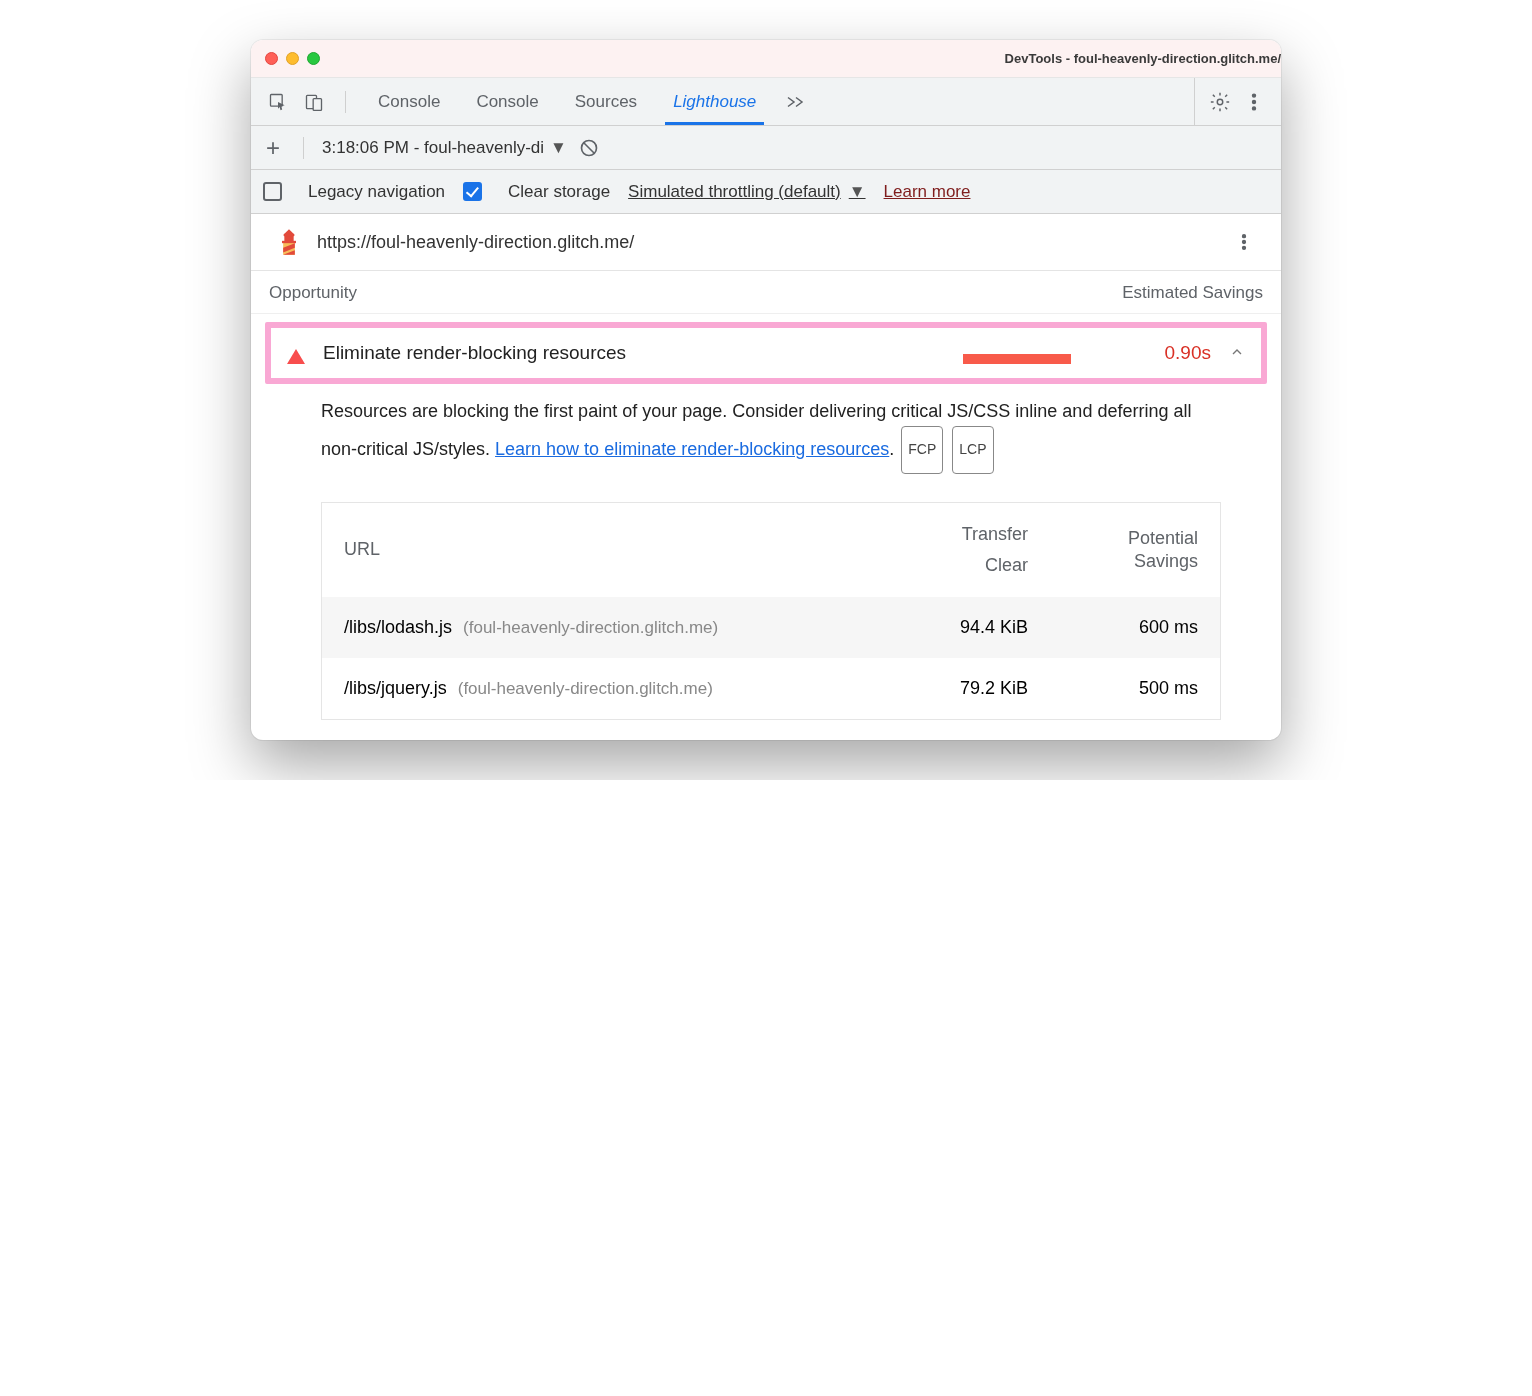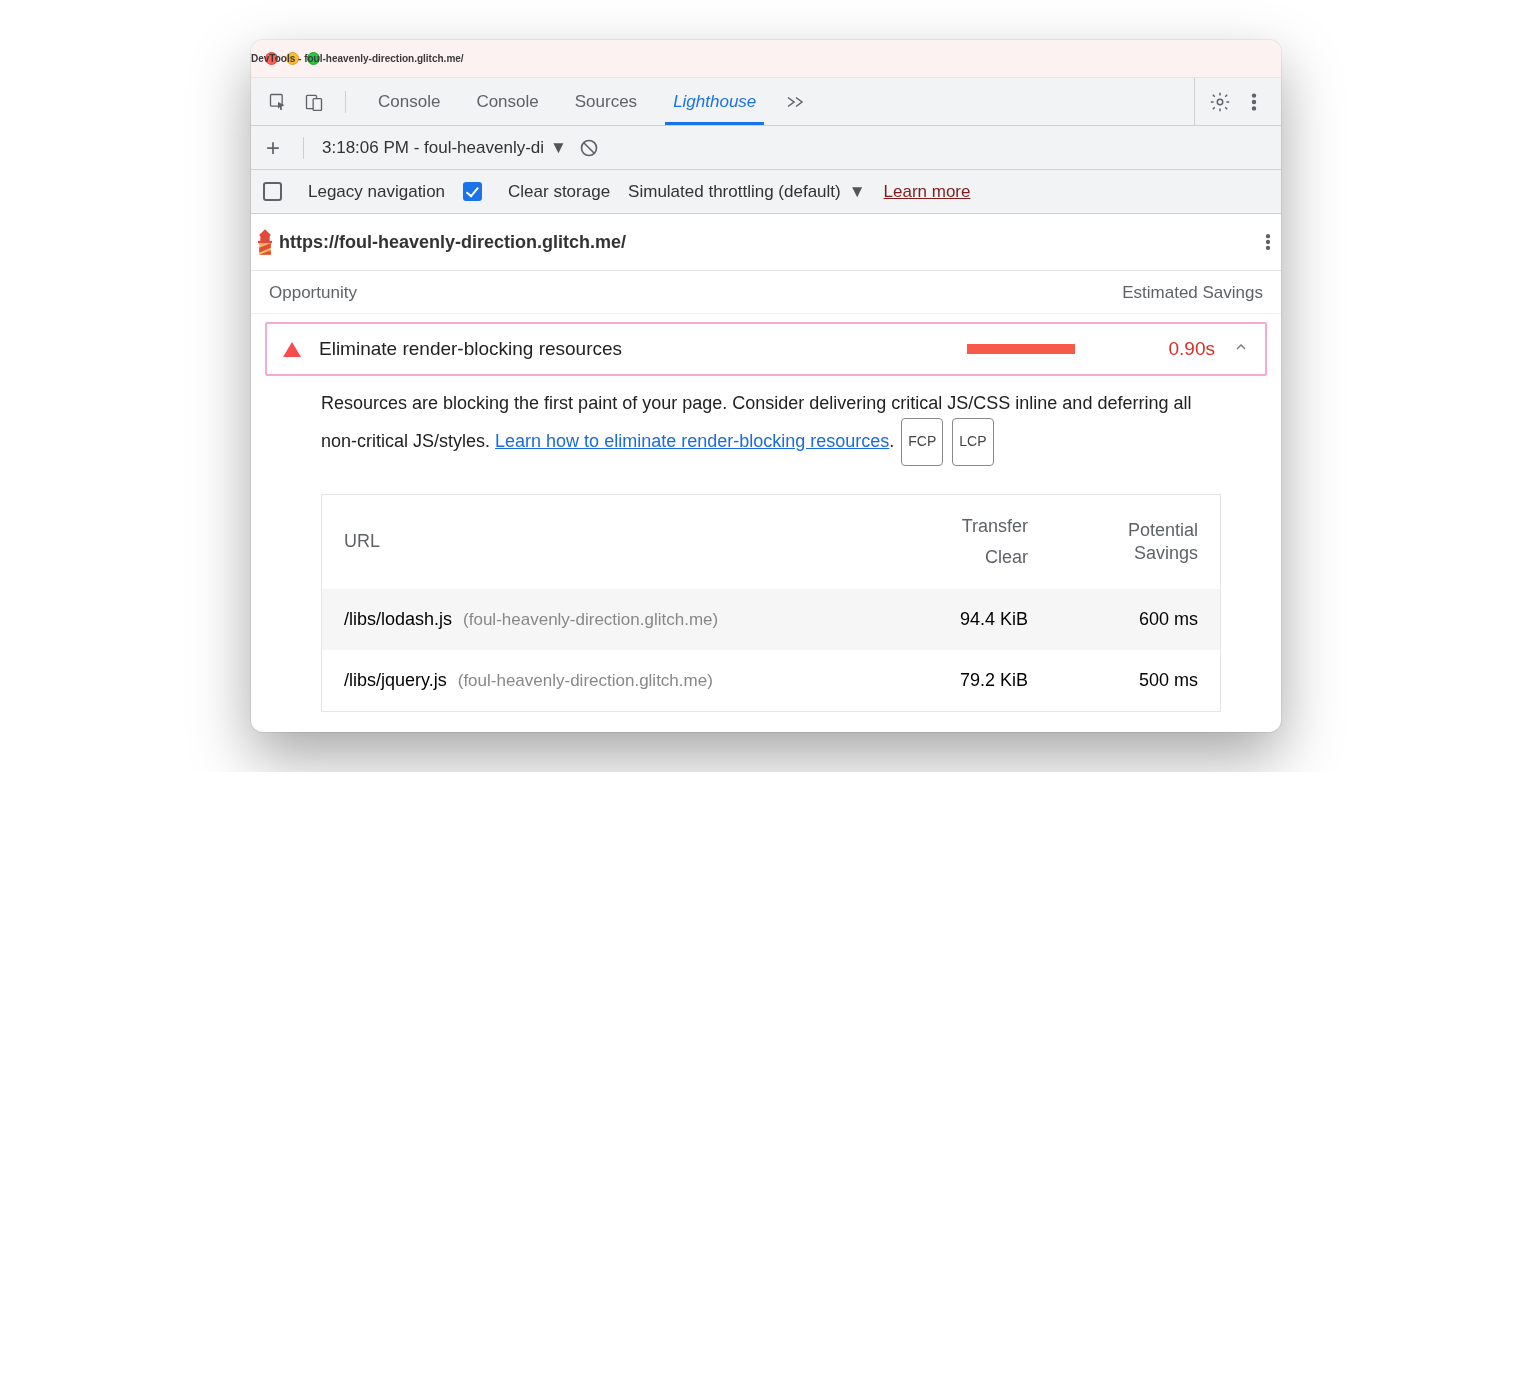--- a/index.html
+++ b/index.html
@@ -26,22 +26,22 @@
     align-items: center;
     position: relative;
     border-bottom: 1px solid #e6e6e6;
   }
   .traffic { display: flex; gap: 8px; margin-left: 14px; }
   .dot { width: 13px; height: 13px; border-radius: 50%; }
   .dot.red { background: #ff5f57; border: 0.5px solid #e24640; }
   .dot.yellow { background: #febc2e; border: 0.5px solid #e1a126; }
   .dot.green { background: #28c840; border: 0.5px solid #1fa732; }
   .wintitle {
-    position: absolute; left: 0; right: 0; text-align: left;
-    font-size: 10px; font-weight: 600; color: #3a3a3a; pointer-events: none;
+    position: absolute; left: 0; right: 0; text-align: right;
+    font-size: 13px; font-weight: 600; color: #3a3a3a; pointer-events: none;
   }
 
   .tabbar {
     height: 48px;
     background: #f1f3f4;
     border-bottom: 1px solid #d0d0d0;
     display: flex;
     align-items: stretch;
     padding: 0 8px;
   }
@@ -81,46 +81,45 @@
 
   .optbar {
     height: 44px; background: #f1f3f4; border-bottom: 1px solid #d0d0d0;
     display: flex; align-items: center; padding: 0 12px; gap: 18px;
     font-size: 17px; color: #333;
   }
   .chk { display:flex; align-items:center; gap:26px; cursor:pointer; }
   .chkbox { width: 19px; height: 19px; border: 2px solid #5f6368; border-radius: 3px; display:flex; align-items:center; justify-content:center;}
   .chkbox.checked { background:#1a73e8; border-color:#1a73e8; }
   .chkbox.checked::after { content:""; width:5px; height:10px; border:2px solid #fff; border-top:0; border-left:0; transform: rotate(40deg) translate(-1px,-1px);}
-  .throttle { display:flex; align-items:center; gap:8px; cursor:pointer;}
+  .throttle { display:flex; align-items:center; gap:8px; cursor:pointer;text-decoration:underline;}
   .throttle .caret { color:#555;}
   .learn { text-decoration: underline; color:#7f1d1d; cursor:pointer;}
 
   .urlbar {
-    display:flex; align-items:center; padding: 14px 0; 
+    display:flex; align-items:center; padding: 14px 24px; gap: 14px;
     border-bottom: 1px solid #e4e4e4;
-    font-weight: bold;
   }
   .lh-icon { width:28px; height:28px; flex-shrink:0; }
   .url { font-size: 18px; color:#333; }
   .urlbar .dots { margin-left:auto; color:#5f6368; cursor:pointer; }
 
   .headers {
     display:flex; padding: 12px 18px 10px; color:#5f6368; font-size: 17px;
     border-bottom: 1px solid #efefef;
   }
   .headers .h1 { }
   .headers .h2 { margin-left:auto; }
 
   .audit-row {
     margin: 8px 14px 0;
-    border: 2px solid #f9a8d4;
+    border: 6px solid #f9a8d4;
     border-radius: 2px;
     padding: 14px 16px;
-    display:flex; align-items:center; gap:18px;
+    display:flex; align-items:flex-end; gap:18px;
     cursor:pointer;
   }
   .tri { width:0;height:0;border-left:9px solid transparent;border-right:9px solid transparent;border-bottom:15px solid #f84d4d;}
   .audit-title { font-size: 19px; color:#222; }
   .bar-wrap { margin-left:auto; width:150px; height:10px; background:transparent; position:relative;}
   .bar { position:absolute; left:0; top:0; height:10px; background:#f85a4a;}
   .savings { width:80px; text-align:right; font-size: 19px; color:#d93025; font-weight:500;}
   .chev { color:#777; }
   .chev svg{ width:16px; stroke:currentColor; fill:none; stroke-width:2;}
 

